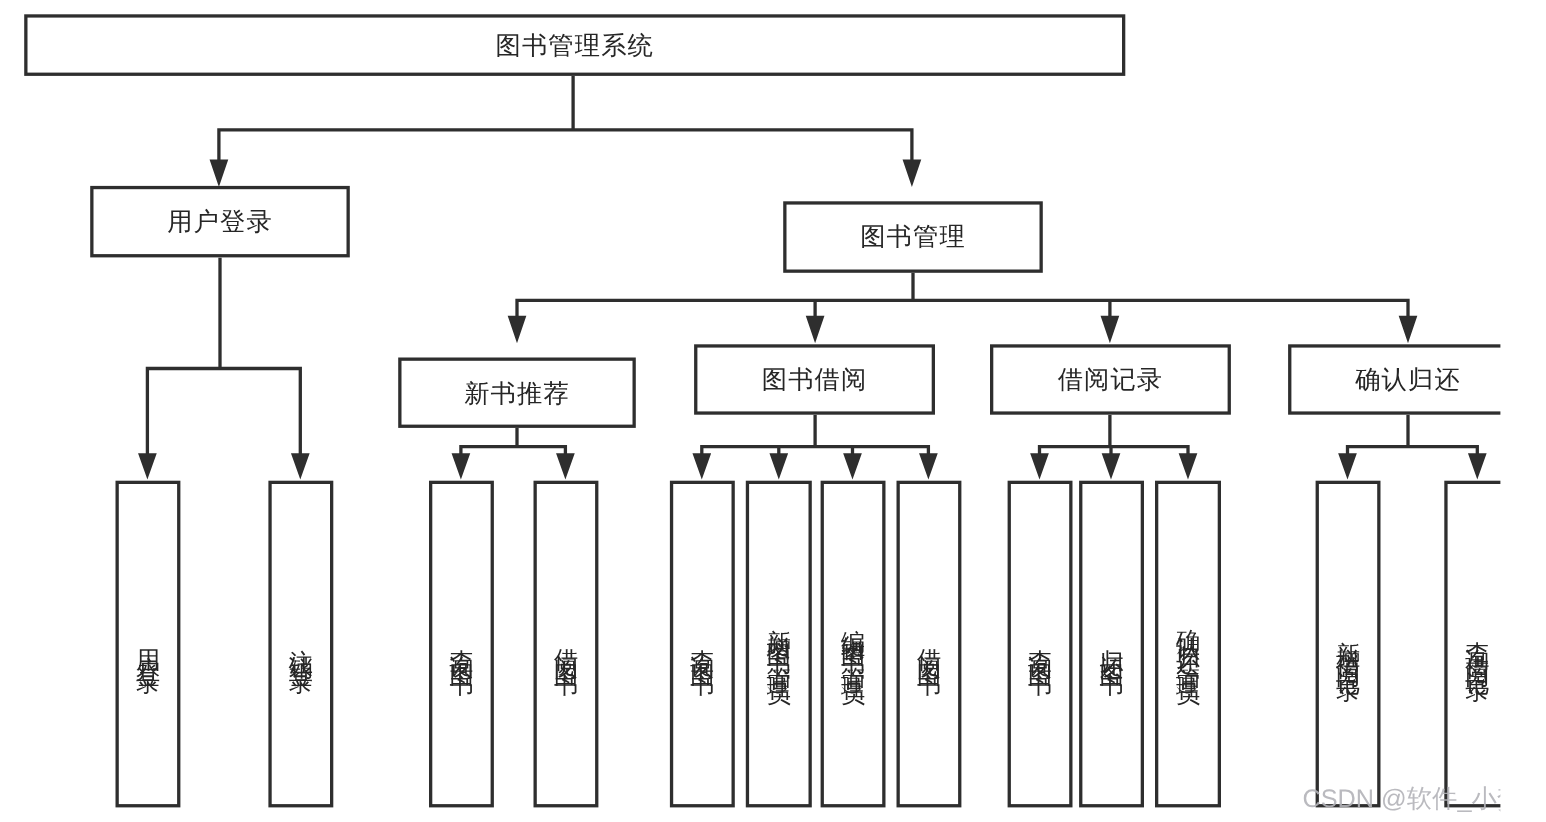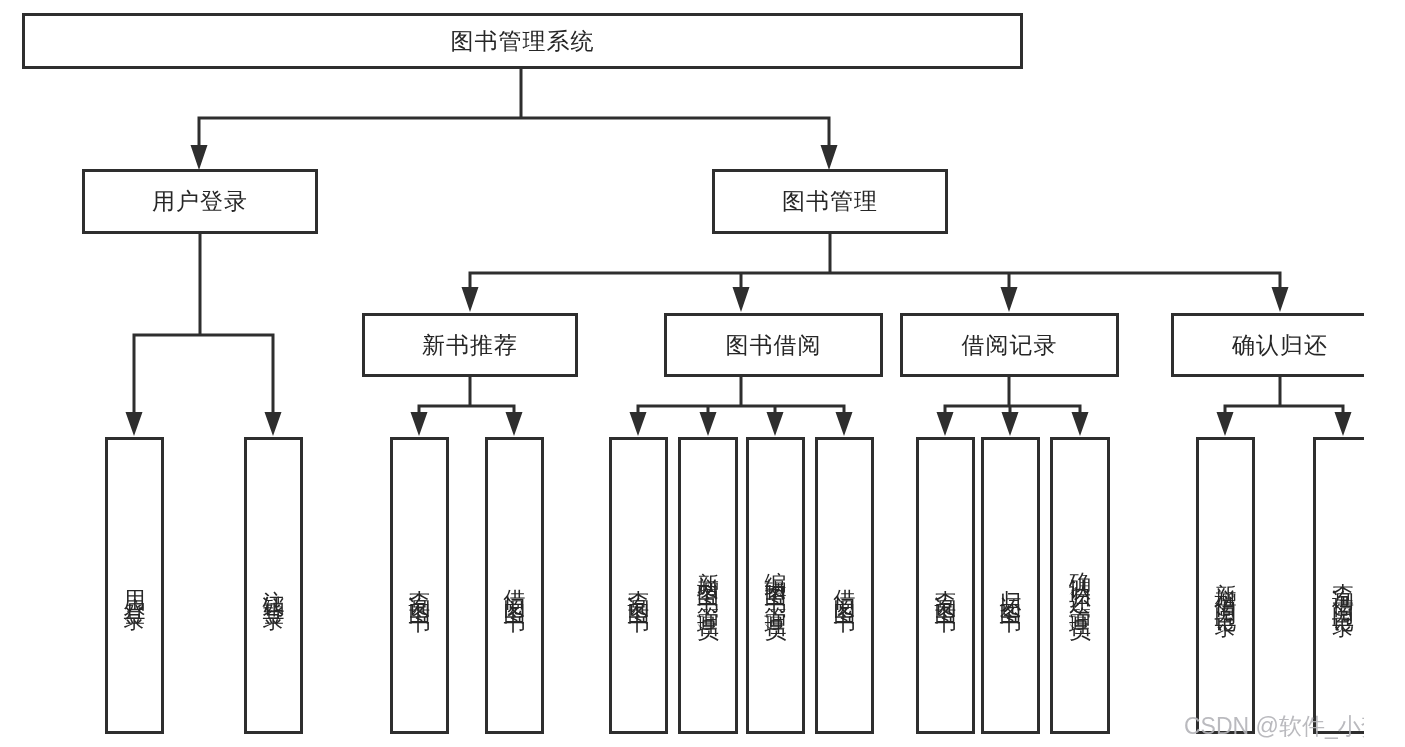--- a/index.html
+++ b/index.html
@@ -130,28 +130,28 @@
       M1334.5 412 L1351.5 412 L1343 436 Z"></path>
   </svg>
 
   <div class="box hbox" style="left:22px;top:13px;width:1001px;height:56px">
     <span>图书管理系统</span>
   </div>
 
   <div class="box hbox" style="left:82px;top:169px;width:236px;height:65px">
     <span>用户登录</span>
   </div>
-  <div class="box hbox" style="left:712px;top:169px;width:236px;height:65px">
+  <div class="box hbox" style="left:712px;top:183px;width:236px;height:65px">
     <span>图书管理</span>
   </div>
 
-  <div class="box hbox" style="left:362px;top:313px;width:216px;height:64px">
+  <div class="box hbox" style="left:362px;top:325px;width:216px;height:64px">
     <span>新书推荐</span>
   </div>
-  <div class="box hbox" style="left:664px;top:313px;width:219px;height:64px">
+  <div class="box hbox" style="left:631px;top:313px;width:219px;height:64px">
     <span>图书借阅</span>
   </div>
   <div class="box hbox" style="left:900px;top:313px;width:219px;height:64px">
     <span>借阅记录</span>
   </div>
   <div class="box hbox" style="left:1171px;top:313px;width:218px;height:64px">
     <span>确认归还</span>
   </div>
 
   <div class="box vbox" style="left:105px;top:437px;width:59px;height:297px">

